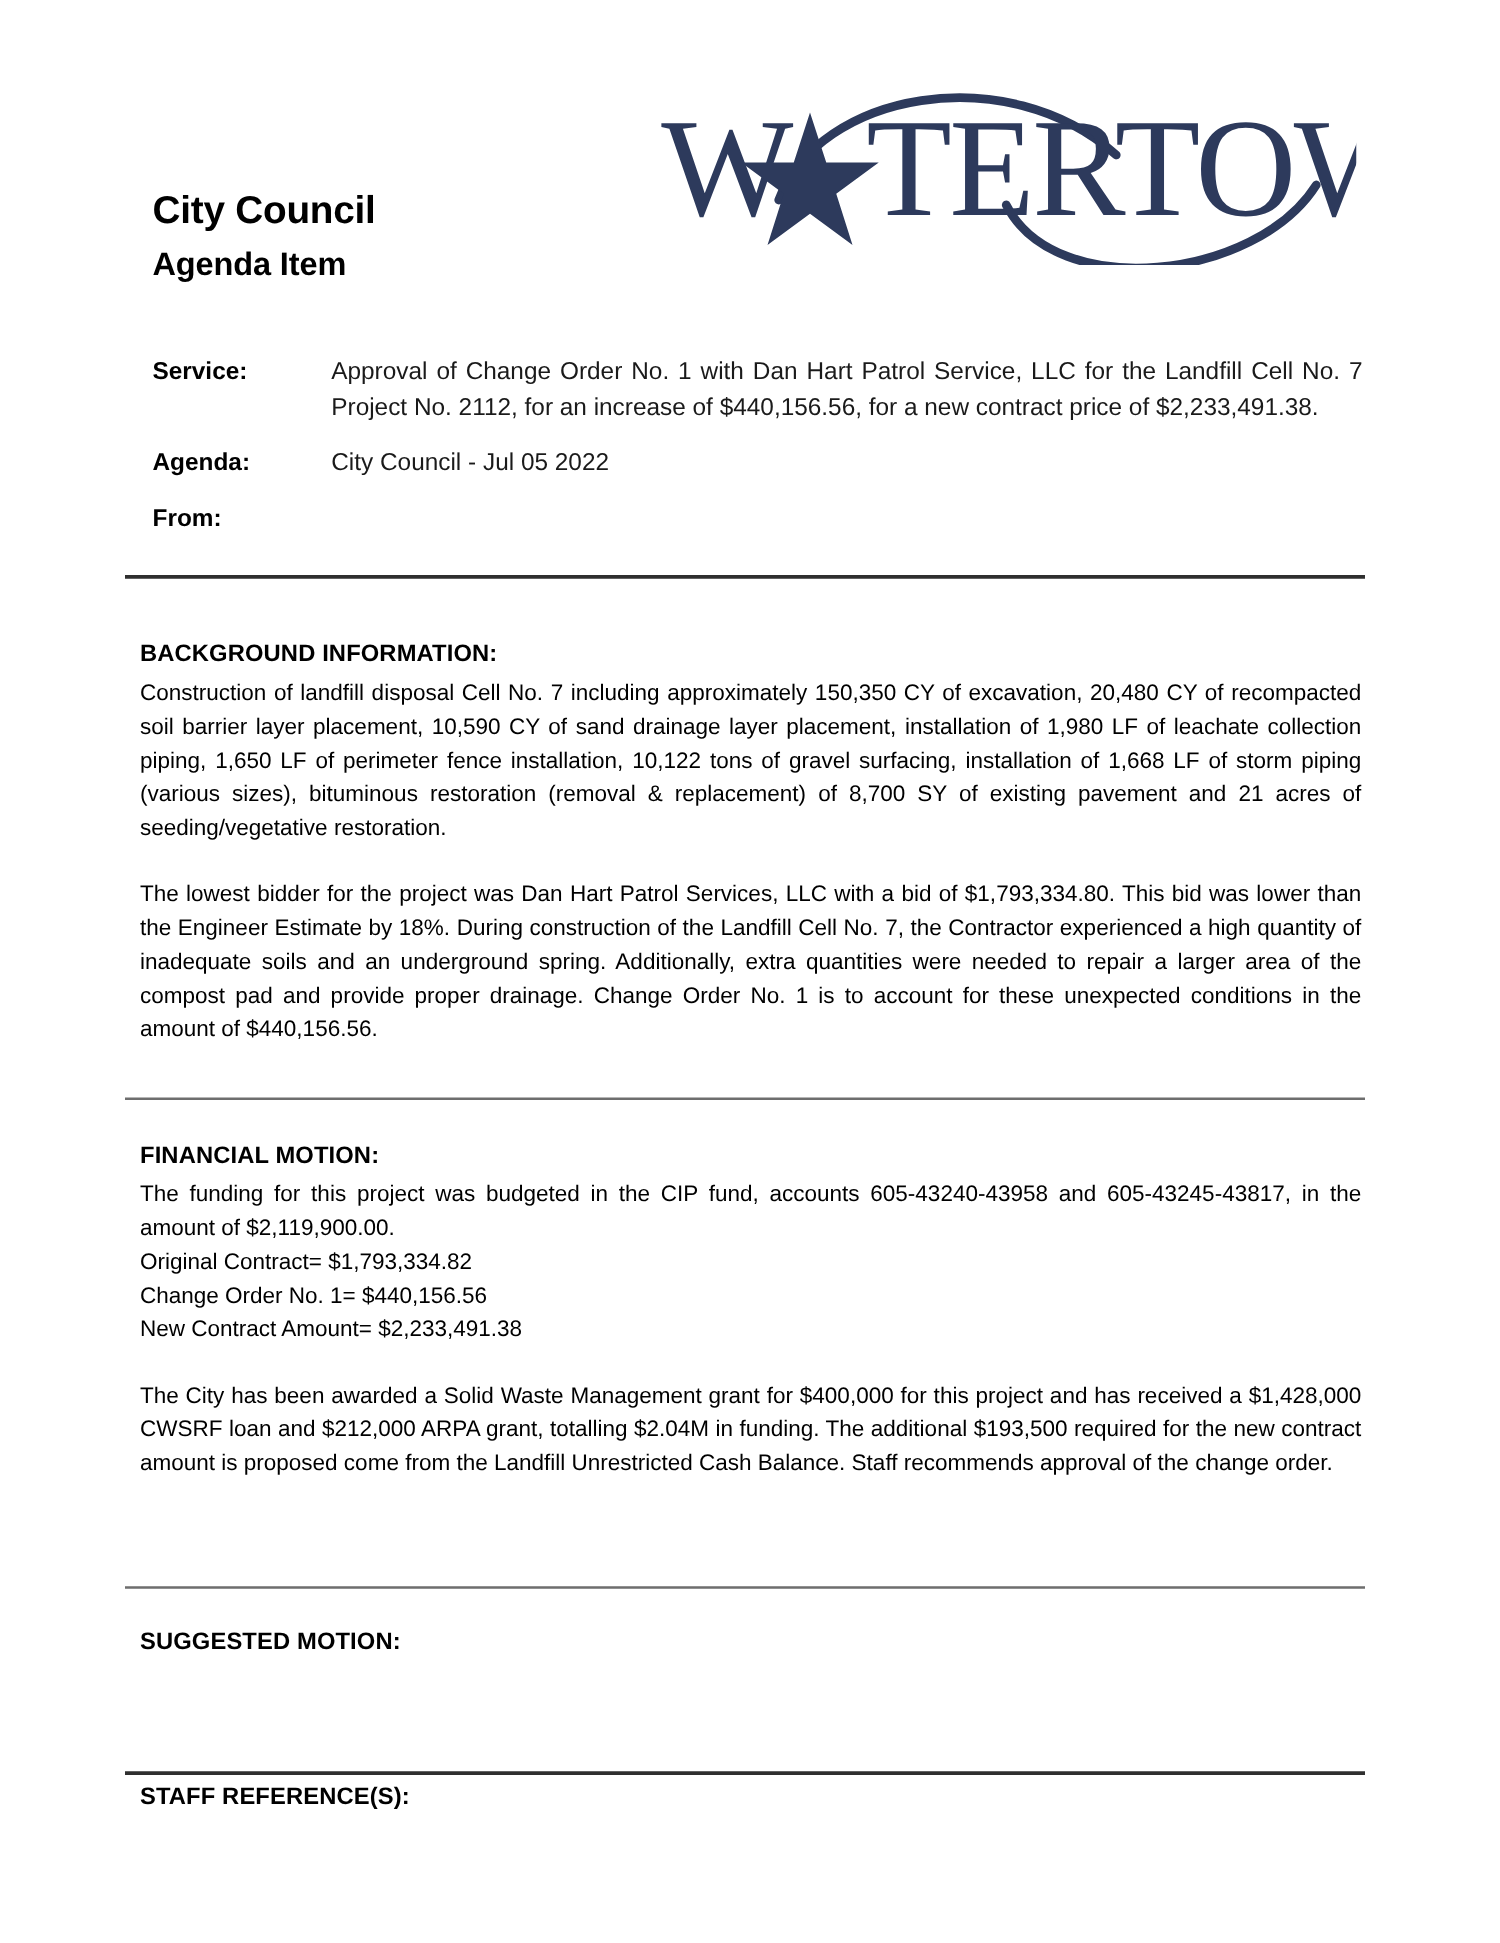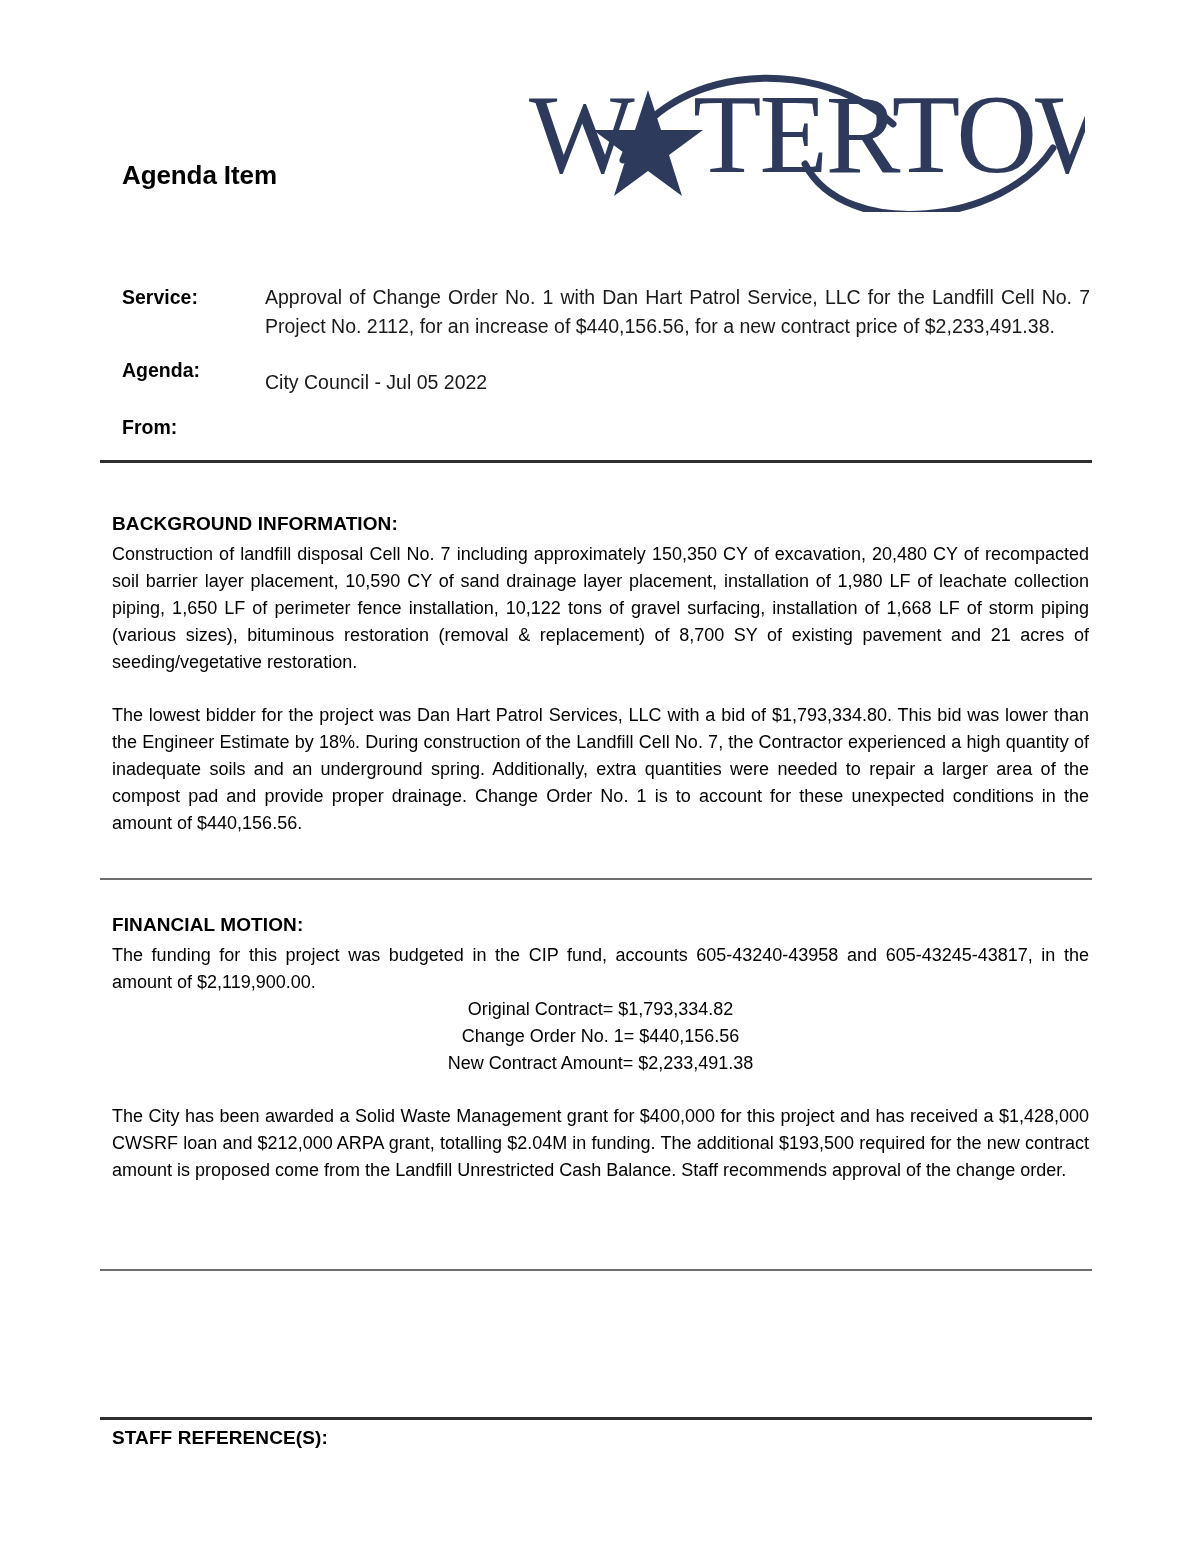--- a/index.html
+++ b/index.html
@@ -83,21 +83,21 @@
     color: #000;
   }
   .meta-value {
     flex: 1 1 auto;
     font-size: 19.5px;
     line-height: 1.47;
     color: #1a1a1a;
     text-align: justify;
     text-justify: inter-word;
   }
-  .meta-value.nowrapline { text-align: left; margin-top: 12px; }
+  .meta-value.nowrapline { text-align: left; }
 
   
   .rule {
     position: absolute;
     left: 100px;
     width: 992px;
     background: #3a3a3a;
   }
   .rule.thick { height: 3px; background: #2f2f2f; }
   .rule.thin  { height: 2px; background: #6e6e6e; }
@@ -117,21 +117,21 @@
     line-height: 1.5;
   }
   .para {
     font-size: 18px;
     line-height: 1.5;
     color: #000000;
     margin: 0;
     text-align: justify;
     text-justify: inter-word;
   }
-  .para.left { text-align: center; }
+  .para.left { text-align: left; }
   .para + .para { margin-top: 0; }
   .spacer-para { height: 26px; }
   .tight-lines .para { margin: 0; }
 </style>
 </head>
 <body>
 
 <div class="page">
 
   <div class="header">
@@ -144,20 +144,21 @@
         <path d="M 300 112 C 340 190 500 172 548 96" fill="none" stroke="#2d3a5c" stroke-width="7" stroke-linecap="round"></path>
 
         <text x="24" y="120" font-family="'Liberation Serif', serif" font-size="112" fill="#2d3a5c" letter-spacing="-1">W</text>
         <text x="188" y="120" font-family="'Liberation Serif', serif" font-size="112" fill="#2d3a5c" letter-spacing="-2">TERTOWN</text>
 
         <polygon points="143,38 156,78 198,78 164,103 177,144 143,119 109,144 122,103 88,78 130,78" fill="#2d3a5c"></polygon>
       </svg>
     </div>
 
     <div class="header-titles">
+      <div class="title-main">City Council</div>
       <div class="title-sub">Agenda Item</div>
     </div>
   </div>
 
   <div class="meta">
 
     <div class="meta-row">
       <div class="meta-label">Service:</div>
       <div class="meta-value">Approval of Change Order No. 1 with Dan Hart Patrol Service, LLC for the Landfill Cell No. 7 Project No. 2112, for an increase of $440,156.56, for a new contract price of $2,233,491.38.</div>
     </div>
@@ -189,20 +190,21 @@
     <p class="para left">Original Contract= $1,793,334.82</p>
     <p class="para left">Change Order No. 1= $440,156.56</p>
     <p class="para left">New Contract Amount= $2,233,491.38</p>
     <div class="spacer-para"></div>
     <p class="para">The City has been awarded a Solid Waste Management grant for $400,000 for this project and has received a $1,428,000 CWSRF loan and $212,000 ARPA grant, totalling $2.04M in funding.  The additional $193,500 required for the new contract amount is proposed come from the Landfill Unrestricted Cash Balance.  Staff recommends approval of the change order.</p>
   </div>
 
   <div class="rule thin" style="top:1269px;"></div>
 
   <div class="section" style="top:1300px;">
+    <div class="sec-head">SUGGESTED MOTION:</div>
   </div>
 
   <div class="rule thick" style="top:1417px;"></div>
 
   <div class="section" style="top:1424px;">
     <div class="sec-head">STAFF REFERENCE(S):</div>
   </div>
 
 </div>
 

